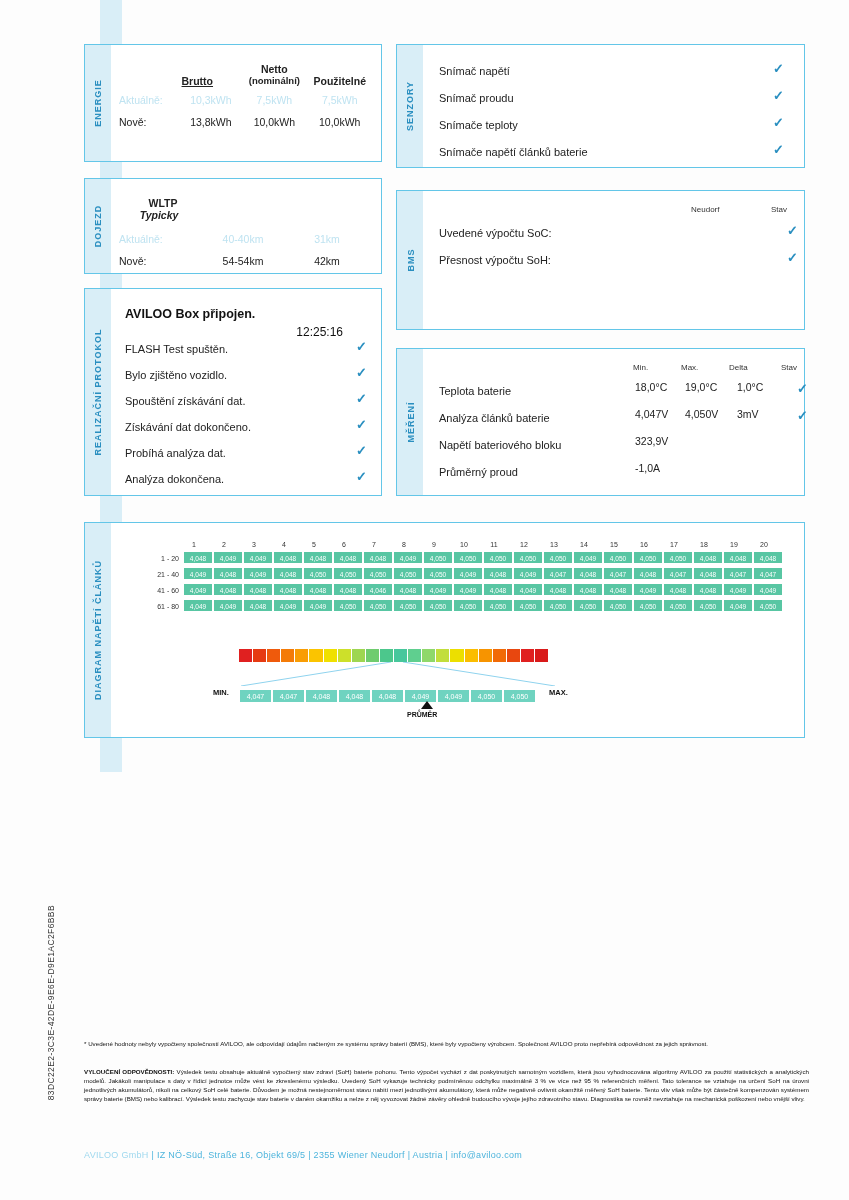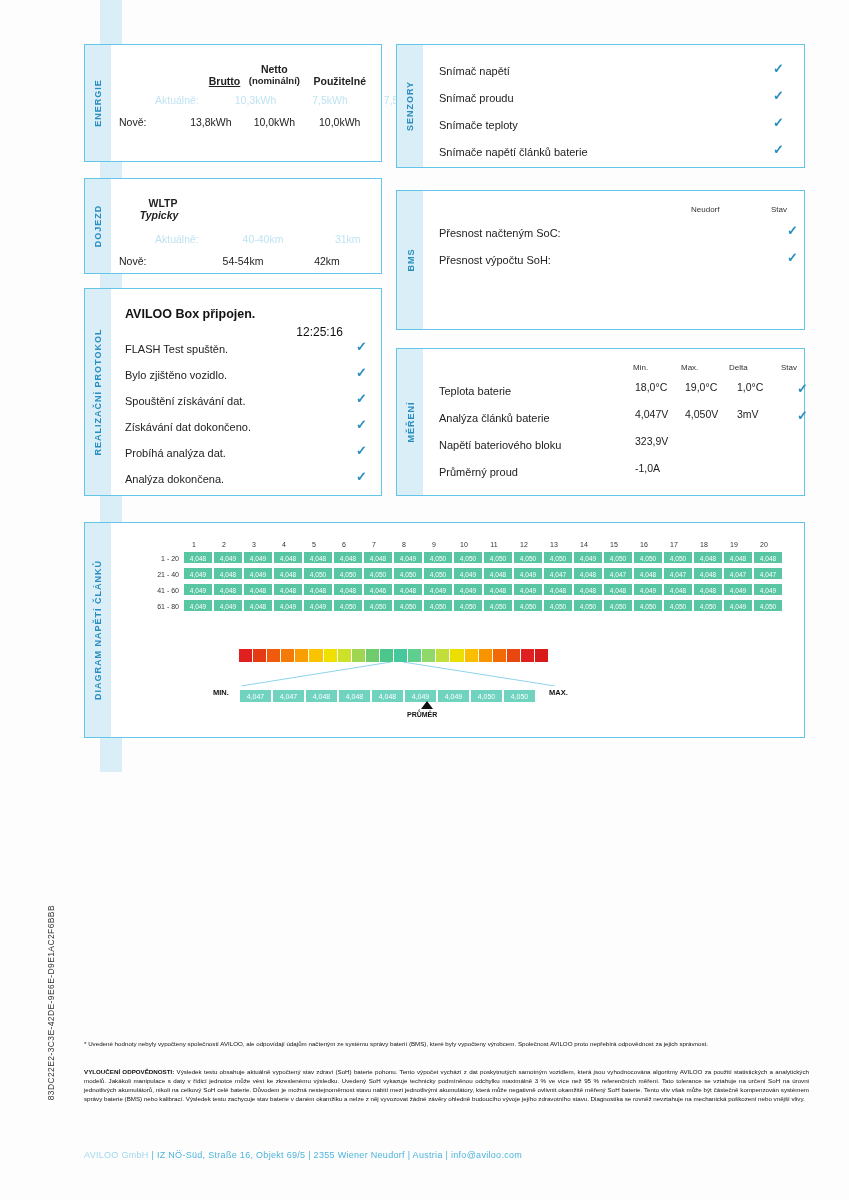--- a/index.html
+++ b/index.html
@@ -41,21 +41,21 @@
     color:#2a8fc0;
     font-size:9px;font-weight:bold;letter-spacing:1px;
     display:flex;align-items:center;justify-content:center;
   }
   .side-label span{
     transform:rotate(-90deg);
     white-space:nowrap;
   }
   .card-body{position:absolute;left:26px;right:0;top:0;bottom:0;}
   .chk{color:#2a8fc0;font-size:13px;font-weight:bold;}
-  .faded{color:#bfe3f1;margin-left:36px;}
+  .faded{color:#bfe3f1;}
   .hdr-sub{font-size:9.5px;}
 
   
   .proto-title{font-size:12.5px;font-weight:bold;color:#111;}
   .proto-time{font-size:12px;color:#111;position:absolute;right:24px;}
 
   
   .minihead{position:absolute;font-size:8px;color:#333;}
   .colnum{font-size:7px;color:#333;text-align:center;width:30px;display:inline-block;}
   .rowlabel{font-size:7px;color:#333;width:30px;display:inline-block;text-align:right;padding-right:4px;}
@@ -94,21 +94,21 @@
   <div class="doc-id">83DC22E2-3C3E-42DE-9E6E-D9E1AC2F6BBB</div>
 
   <div class="card" style="left:84px;top:44px;width:298px;height:118px;">
     <div class="side-label">
         <span>ENERGIE</span>
       </div>
     <div class="card-body">
       <div style="position:absolute;left:8px;top:18px;right:10px;">
         <div style="display:flex;font-weight:bold;font-size:10.5px;">
           <div style="width:66px;"></div>
-          <div style="width:62px;text-align:right;padding-top:12px;text-decoration:underline;">Brutto</div>
+          <div style="width:62px;text-align:left;padding-top:12px;text-decoration:underline;">Brutto</div>
           <div style="width:72px;text-align:center;">
             <div>Netto</div>
             <div class="hdr-sub">(nominální)</div>
           </div>
           <div style="width:66px;text-align:center;padding-top:12px;">Použitelné</div>
         </div>
         <div style="display:flex;font-size:10.5px;margin-top:7px;">
           <div class="faded" style="width:66px;">Aktuálně:</div>
           <div class="faded" style="width:62px;text-align:center;">10,3kWh</div>
           <div class="faded" style="width:72px;text-align:center;">7,5kWh</div>
@@ -215,21 +215,21 @@
 
   <div class="card" style="left:396px;top:190px;width:409px;height:140px;">
     <div class="side-label">
         <span>BMS</span>
       </div>
     <div class="card-body">
       <div class="minihead" style="left:268px;top:14px;">Neudorf</div>
       <div class="minihead" style="left:348px;top:14px;">Stav</div>
       <div style="position:absolute;left:16px;right:14px;top:32px;">
         <div style="position:relative;height:27px;">
-          <span style="font-size:11px;">Přesnost načteným SoC:</span>
+          <span style="font-size:11px;">Uvedené výpočtu SoC:</span>
           <span class="chk" style="position:absolute;left:348px;">✓</span>
         </div>
         <div style="position:relative;height:27px;">
           <span style="font-size:11px;">Přesnost výpočtu SoH:</span>
           <span class="chk" style="position:absolute;left:348px;">✓</span>
         </div>
       </div>
     </div>
   </div>
 

